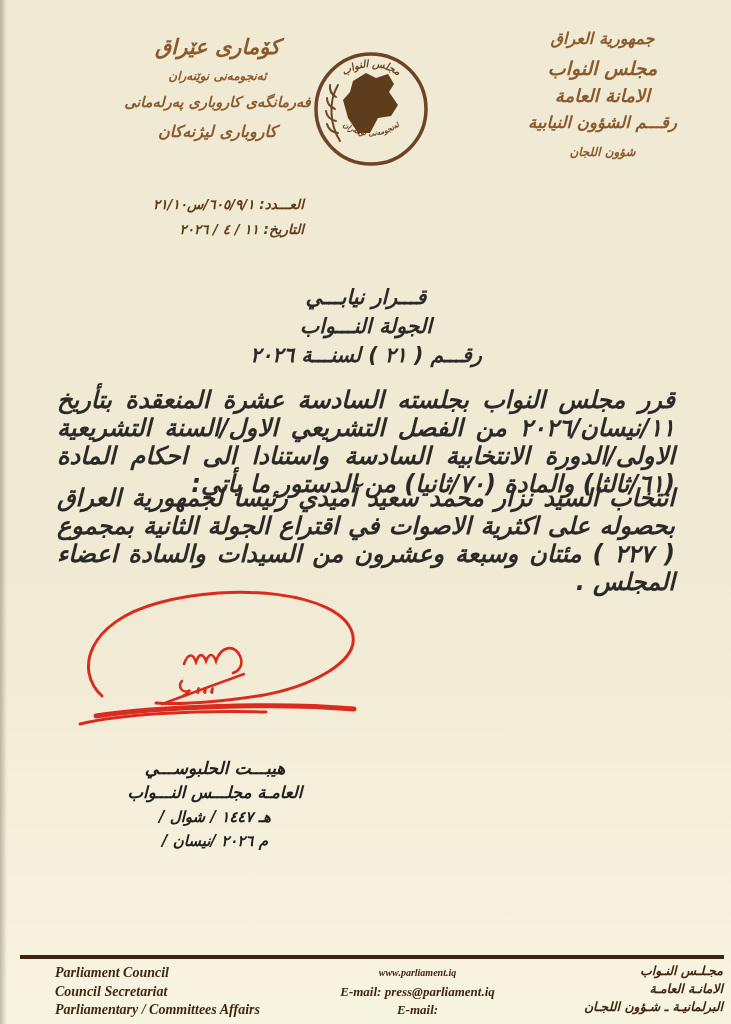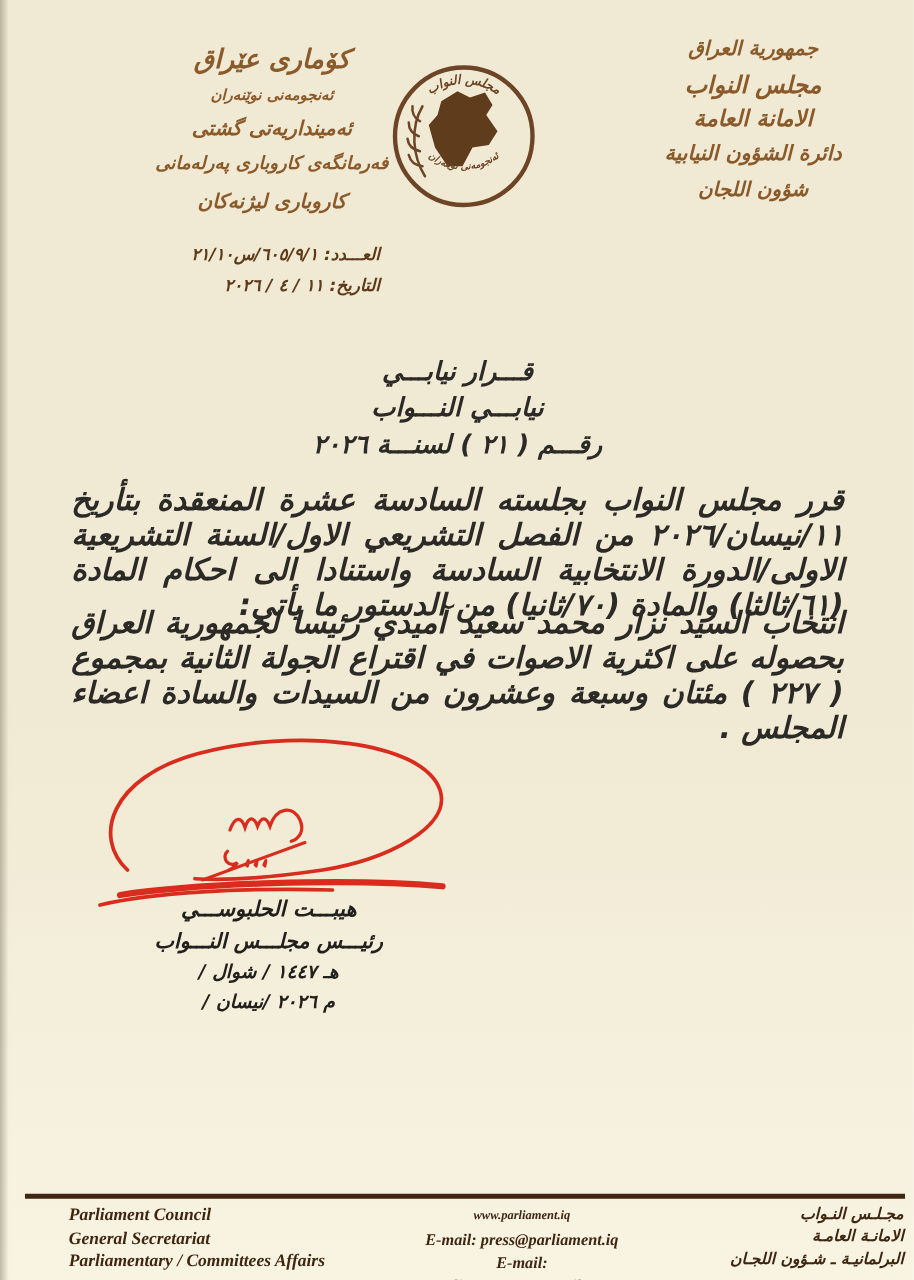--- a/index.html
+++ b/index.html
@@ -22,37 +22,37 @@
   .kurdish .k3{font-size:16px;line-height:29px;}
   .kurdish .k4{font-size:14.5px;line-height:29px;}
   .kurdish .k5{font-size:16px;line-height:30px;}
   .arabic-head{position:absolute;left:495px;top:24px;width:215px;text-align:center;
     color:var(--brown_header);direction:rtl;font-weight:700;
     font-family:"DejaVu Serif",serif;}
   .arabic-head .a1{font-size:16px;line-height:30px;}
   .arabic-head .a2{font-size:19px;line-height:28px;}
   .arabic-head .a3{font-size:18px;line-height:27px;}
   .arabic-head .a4{font-size:16.5px;line-height:28px;}
-  .arabic-head .a5{font-size:16px;line-height:30px;}
+  .arabic-head .a5{font-size:12px;line-height:30px;}
   .emblem{position:absolute;left:309px;top:47px;width:124px;height:124px;}
   .refs{position:absolute;left:40px;top:192px;width:264px;direction:rtl;
     color:var(--brown_dark);font-weight:700;font-size:13.5px;line-height:25px;}
   
   .title{position:absolute;left:57px;top:283px;width:618px;text-align:center;
     direction:rtl;color:var(--ink);font-weight:800;font-size:20.5px;line-height:29px;}
   
   .para{position:absolute;left:57px;width:618px;direction:rtl;color:var(--ink);
     font-weight:700;font-size:24px;line-height:28px;
     text-align:justify;text-align-last:right;}
   .para1{top:386px;}
   .para2{top:484px;}
   .para .b{font-weight:900;}
   
   .sig-svg{position:absolute;left:66px;top:584px;width:302px;height:150px;}
-  .sig-block{position:absolute;left:75px;top:716px;width:280px;text-align:center;
+  .sig-block{position:absolute;left:75px;top:756px;width:280px;text-align:center;
     direction:rtl;color:#21201d;font-weight:800;}
   .sig-block .nm{font-size:17px;line-height:25px;}
   .sig-block .tt{font-size:16.5px;line-height:24px;}
   .sig-block .dt{font-size:15px;line-height:24px;direction:ltr;}
   
   .footer-rule{position:absolute;left:20px;top:955px;width:704px;height:4px;
     background:var(--footer_brown);}
   .f-en{position:absolute;left:55px;top:964px;width:300px;text-align:left;
     color:var(--footer_brown);font-family:"Liberation Serif",serif;
     font-weight:700;font-size:14px;line-height:18.5px;}
@@ -65,21 +65,20 @@
 </style>
 </head>
 <body>
 
 <div class="page">
   <div class="scan-edge"></div>
 
   <div class="kurdish">
     <div class="k1">کۆماری عێراق</div>
     <div class="k2">ئەنجومەنی نوێنەران</div>
-    <div class="k3">ئەمینداریەتی گشتی</div>
     <div class="k4">فەرمانگەی کاروباری پەرلەمانی</div>
     <div class="k5">کاروباری لیژنەکان</div>
   </div>
 
   <div class="emblem">
     <svg viewBox="0 0 124 124" width="124" height="124">
       <circle cx="62" cy="62" r="55" fill="none" style="stroke:var(--emblem_brown)" stroke-width="3.5"></circle>
       <path style="fill:var(--map_brown)" d="M44,34 L57,26 L67,31 L79,27 L85,37 L80,45 L89,58 L82,69 L69,71 L61,86 L49,86 L39,71 L34,53 L41,45 Z"></path>
       <path id="arcT" d="M16,66 A46,46 0 0 1 108,66" fill="none"></path>
       <text font-size="10" style="fill:var(--emblem_brown)" font-weight="700">
@@ -96,32 +95,32 @@
         <path d="M26,62 q-8,-3 -8,-11"></path>
         <path d="M27,50 q-7,-4 -6,-12"></path>
       </g>
     </svg>
   </div>
 
   <div class="arabic-head">
     <div class="a1">جمهورية العراق</div>
     <div class="a2">مجلس النواب</div>
     <div class="a3">الامانة العامة</div>
-    <div class="a4">دائرة الشؤون النيابية</div>
+    <div class="a4">رقـــم الشؤون النيابية</div>
     <div class="a5">شؤون اللجان</div>
   </div>
 
   <div class="refs">
     <div>العـــدد: ١‏/‏٩‏/‏٦٠٥‏/‏س١٠‏/‏٢١</div>
     <div>التاريخ: ١١‏ / ‏٤‏ / ‏٢٠٢٦</div>
   </div>
 
   <div class="title">
     <div>قـــرار نيابـــي</div>
-    <div>نيابـــي النـــواب</div>
+    <div>الجولة النـــواب</div>
     <div>رقـــم ( ٢١ ) لسنـــة ٢٠٢٦</div>
   </div>
 
   <div class="para para1">
     <span>قرر مجلس النواب بجلسته السادسة عشرة المنعقدة بتأريخ ١١/نيسان/٢٠٢٦ من الفصل التشريعي الاول/السنة التشريعية الاولى/الدورة الانتخابية السادسة واستنادا الى احكام المادة (‪٦١/ثالثا‬) والمادة (‪٧٠/ثانيا‬) من الدستور </span><span class="b">ما يأتي:</span>
   </div>
   <div class="para para2">
     <span>انتخاب السيد </span><span class="b">نزار محمد سعيد آميدي</span><span> رئيسا لجمهورية العراق بحصوله على اكثرية الاصوات في اقتراع الجولة الثانية بمجموع ( ٢٢٧ ) مئتان وسبعة وعشرون من السيدات والسادة اعضاء المجلس .</span>
   </div>
 
@@ -134,29 +133,29 @@
         <path stroke-width="2.2" d="M131,108 q3,-8 1,1 m6,-1 q3,-8 1,1 m6,-1 q3,-8 1,1"></path>
         <path stroke-width="2.4" d="M96,120 L178,90"></path>
         <path stroke-width="5" d="M30,132 C90,123 210,118 288,125"></path>
         <path stroke-width="3" d="M14,140 C55,130 130,126 200,128"></path>
       </g>
     </svg>
   </div>
 
   <div class="sig-block">
     <div class="nm">هيبـــت الحلبوســـي</div>
-    <div class="tt">رئيـــس مجلـــس النـــواب</div>
+    <div class="tt">العامـة مجلـــس النـــواب</div>
     <div class="dt">/ ⁧شوال⁩ / ١٤٤٧ ⁧هـ⁩</div>
     <div class="dt">/ ⁧نيسان⁩/ ٢٠٢٦ ⁧م⁩</div>
   </div>
 
   <div class="footer-rule"></div>
   <div class="f-en">
     <div>Parliament Council</div>
-    <div>General Secretariat</div>
+    <div>Council Secretariat</div>
     <div>Parliamentary / Committees Affairs</div>
   </div>
   <div class="f-center">
     <div class="web">www.parliament.iq</div>
     <div>E-mail:  press@parliament.iq</div>
     <div>E-mail: parliament.sca@gmail.com</div>
   </div>
   <div class="f-ar">
     <div>مجـلـس النـواب</div>
     <div>الامانـة العامـة</div>

